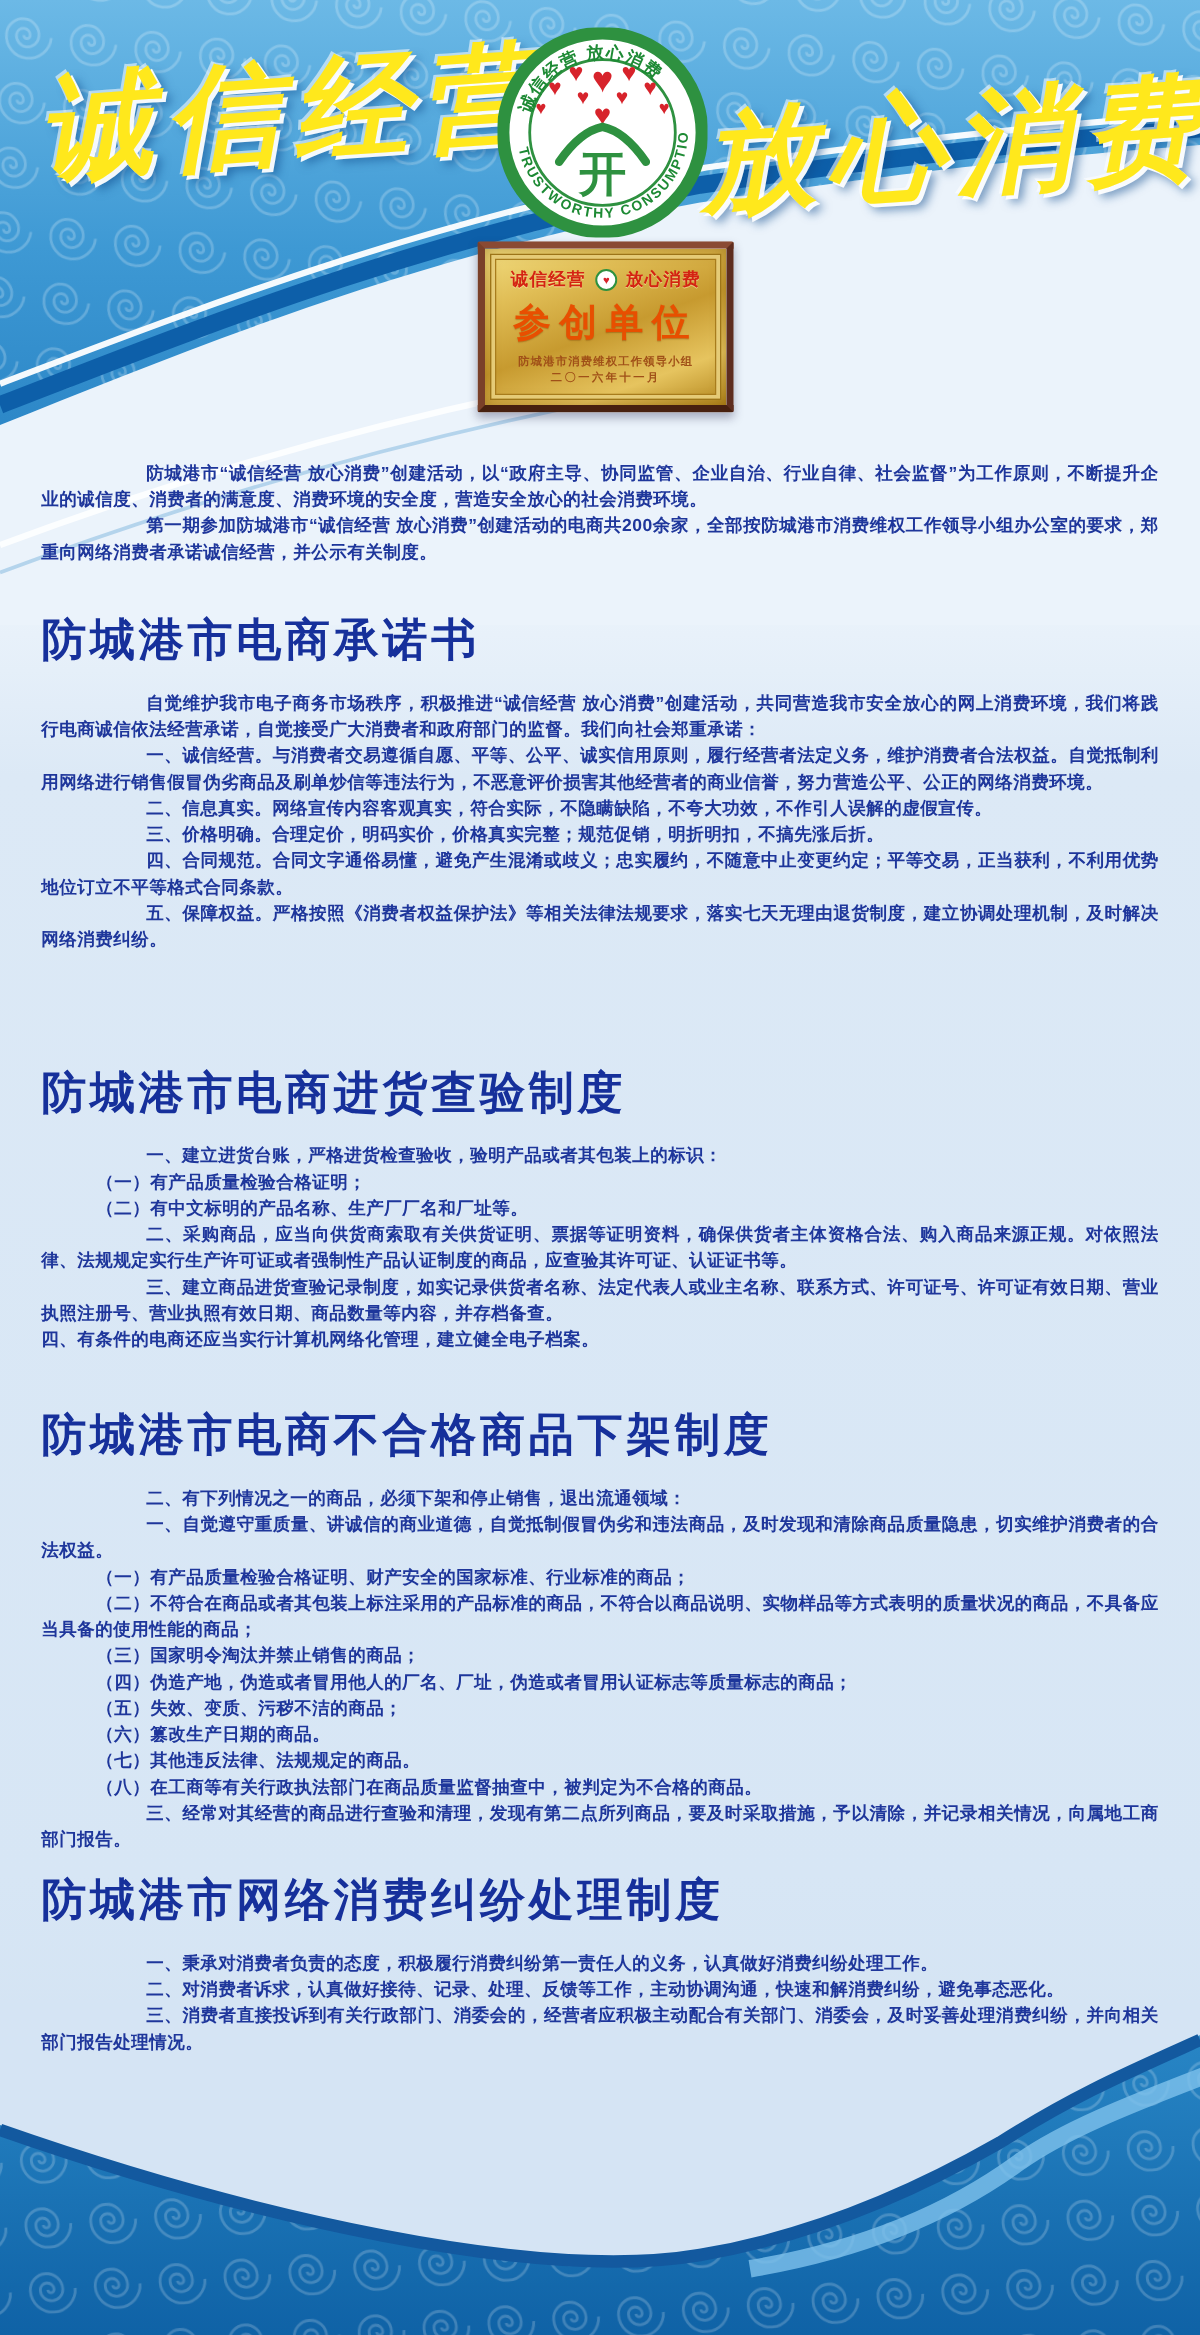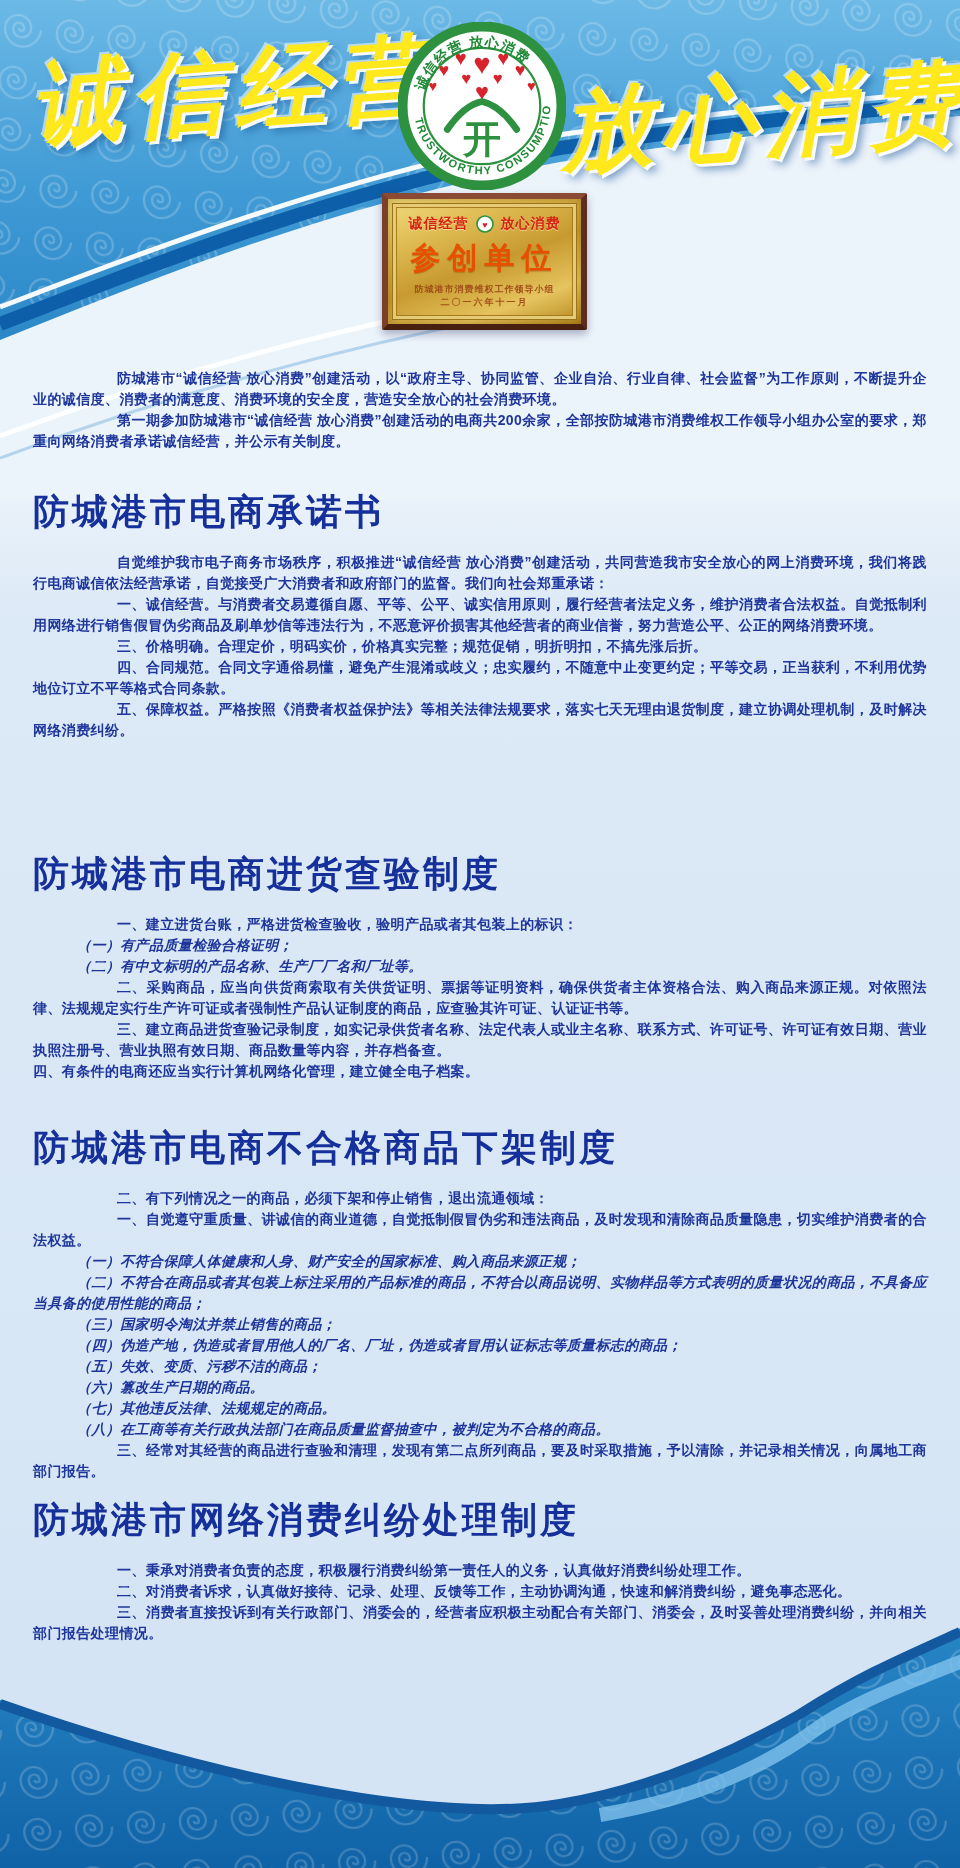--- a/index.html
+++ b/index.html
@@ -45,21 +45,21 @@
   .content-section{position:absolute;left:33px;width:894px;z-index:2;}
   .section-title{
     margin:0 0 20px;text-align:left;font-size:36px;line-height:40px;font-weight:900;
     color:#16309b;letter-spacing:3px;
   }
   .para{
     margin:0;font-size:14px;line-height:21px;font-weight:bold;color:#1e369b;
     text-align:justify;text-align-last:left;letter-spacing:.4px;
   }
   .indent-para{text-indent:84px;}
-  .indent-sub{text-indent:44px;font-style:italic;}
+  .indent-sub{text-indent:44px;}
   .indent-none{text-indent:0;}
 </style>
 </head>
 <body>
 
 <div class="page">
 
   <svg class="art header-art" width="960" height="500" viewBox="0 0 960 500">
     <defs>
       <linearGradient id="hgrad" x1="0" y1="0" x2="0" y2="1">
@@ -137,38 +137,39 @@
   <div class="intro">
       <p class="para indent-para">防城港市“诚信经营 放心消费”创建活动，以“政府主导、协同监管、企业自治、行业自律、社会监督”为工作原则，不断提升企业的诚信度、消费者的满意度、消费环境的安全度，营造安全放心的社会消费环境。</p>
       <p class="para indent-para">第一期参加防城港市“诚信经营 放心消费”创建活动的电商共200余家，全部按防城港市消费维权工作领导小组办公室的要求，郑重向网络消费者承诺诚信经营，并公示有关制度。</p>
     </div>
 
   <div>
       <section class="content-section" style="top: 492px;">
         <h2 class="section-title">防城港市电商承诺书</h2>
         <p class="para indent-para">自觉维护我市电子商务市场秩序，积极推进“诚信经营 放心消费”创建活动，共同营造我市安全放心的网上消费环境，我们将践行电商诚信依法经营承诺，自觉接受广大消费者和政府部门的监督。我们向社会郑重承诺：</p>
         <p class="para indent-para">一、诚信经营。与消费者交易遵循自愿、平等、公平、诚实信用原则，履行经营者法定义务，维护消费者合法权益。自觉抵制利用网络进行销售假冒伪劣商品及刷单炒信等违法行为，不恶意评价损害其他经营者的商业信誉，努力营造公平、公正的网络消费环境。</p>
+        <p class="para indent-para">二、信息真实。网络宣传内容客观真实，符合实际，不隐瞒缺陷，不夸大功效，不作引人误解的虚假宣传。</p>
         <p class="para indent-para">三、价格明确。合理定价，明码实价，价格真实完整；规范促销，明折明扣，不搞先涨后折。</p>
         <p class="para indent-para">四、合同规范。合同文字通俗易懂，避免产生混淆或歧义；忠实履约，不随意中止变更约定；平等交易，正当获利，不利用优势地位订立不平等格式合同条款。</p>
         <p class="para indent-para">五、保障权益。严格按照《消费者权益保护法》等相关法律法规要求，落实七天无理由退货制度，建立协调处理机制，及时解决网络消费纠纷。</p>
       </section>
       <section class="content-section" style="top: 854px;">
         <h2 class="section-title">防城港市电商进货查验制度</h2>
         <p class="para indent-para">一、建立进货台账，严格进货检查验收，验明产品或者其包装上的标识：</p>
         <p class="para indent-sub">（一）有产品质量检验合格证明；</p>
         <p class="para indent-sub">（二）有中文标明的产品名称、生产厂厂名和厂址等。</p>
         <p class="para indent-para">二、采购商品，应当向供货商索取有关供货证明、票据等证明资料，确保供货者主体资格合法、购入商品来源正规。对依照法律、法规规定实行生产许可证或者强制性产品认证制度的商品，应查验其许可证、认证证书等。</p>
         <p class="para indent-para">三、建立商品进货查验记录制度，如实记录供货者名称、法定代表人或业主名称、联系方式、许可证号、许可证有效日期、营业执照注册号、营业执照有效日期、商品数量等内容，并存档备查。</p>
         <p class="para indent-none">四、有条件的电商还应当实行计算机网络化管理，建立健全电子档案。</p>
       </section>
       <section class="content-section" style="top: 1128px;">
         <h2 class="section-title">防城港市电商不合格商品下架制度</h2>
         <p class="para indent-para">二、有下列情况之一的商品，必须下架和停止销售，退出流通领域：</p>
         <p class="para indent-para">一、自觉遵守重质量、讲诚信的商业道德，自觉抵制假冒伪劣和违法商品，及时发现和清除商品质量隐患，切实维护消费者的合法权益。</p>
-        <p class="para indent-sub">（一）不符合保障人体健康和人身、财产安全的国家标准、购入商品来源正规；</p>
+        <p class="para indent-sub">（一）有产品质量检验合格证明、财产安全的国家标准、行业标准的商品；</p>
         <p class="para indent-sub">（二）不符合在商品或者其包装上标注采用的产品标准的商品，不符合以商品说明、实物样品等方式表明的质量状况的商品，不具备应当具备的使用性能的商品；</p>
         <p class="para indent-sub">（三）国家明令淘汰并禁止销售的商品；</p>
         <p class="para indent-sub">（四）伪造产地，伪造或者冒用他人的厂名、厂址，伪造或者冒用认证标志等质量标志的商品；</p>
         <p class="para indent-sub">（五）失效、变质、污秽不洁的商品；</p>
         <p class="para indent-sub">（六）篡改生产日期的商品。</p>
         <p class="para indent-sub">（七）其他违反法律、法规规定的商品。</p>
         <p class="para indent-sub">（八）在工商等有关行政执法部门在商品质量监督抽查中，被判定为不合格的商品。</p>
         <p class="para indent-para">三、经常对其经营的商品进行查验和清理，发现有第二点所列商品，要及时采取措施，予以清除，并记录相关情况，向属地工商部门报告。</p>
       </section>
       <section class="content-section" style="top: 1500px;">

